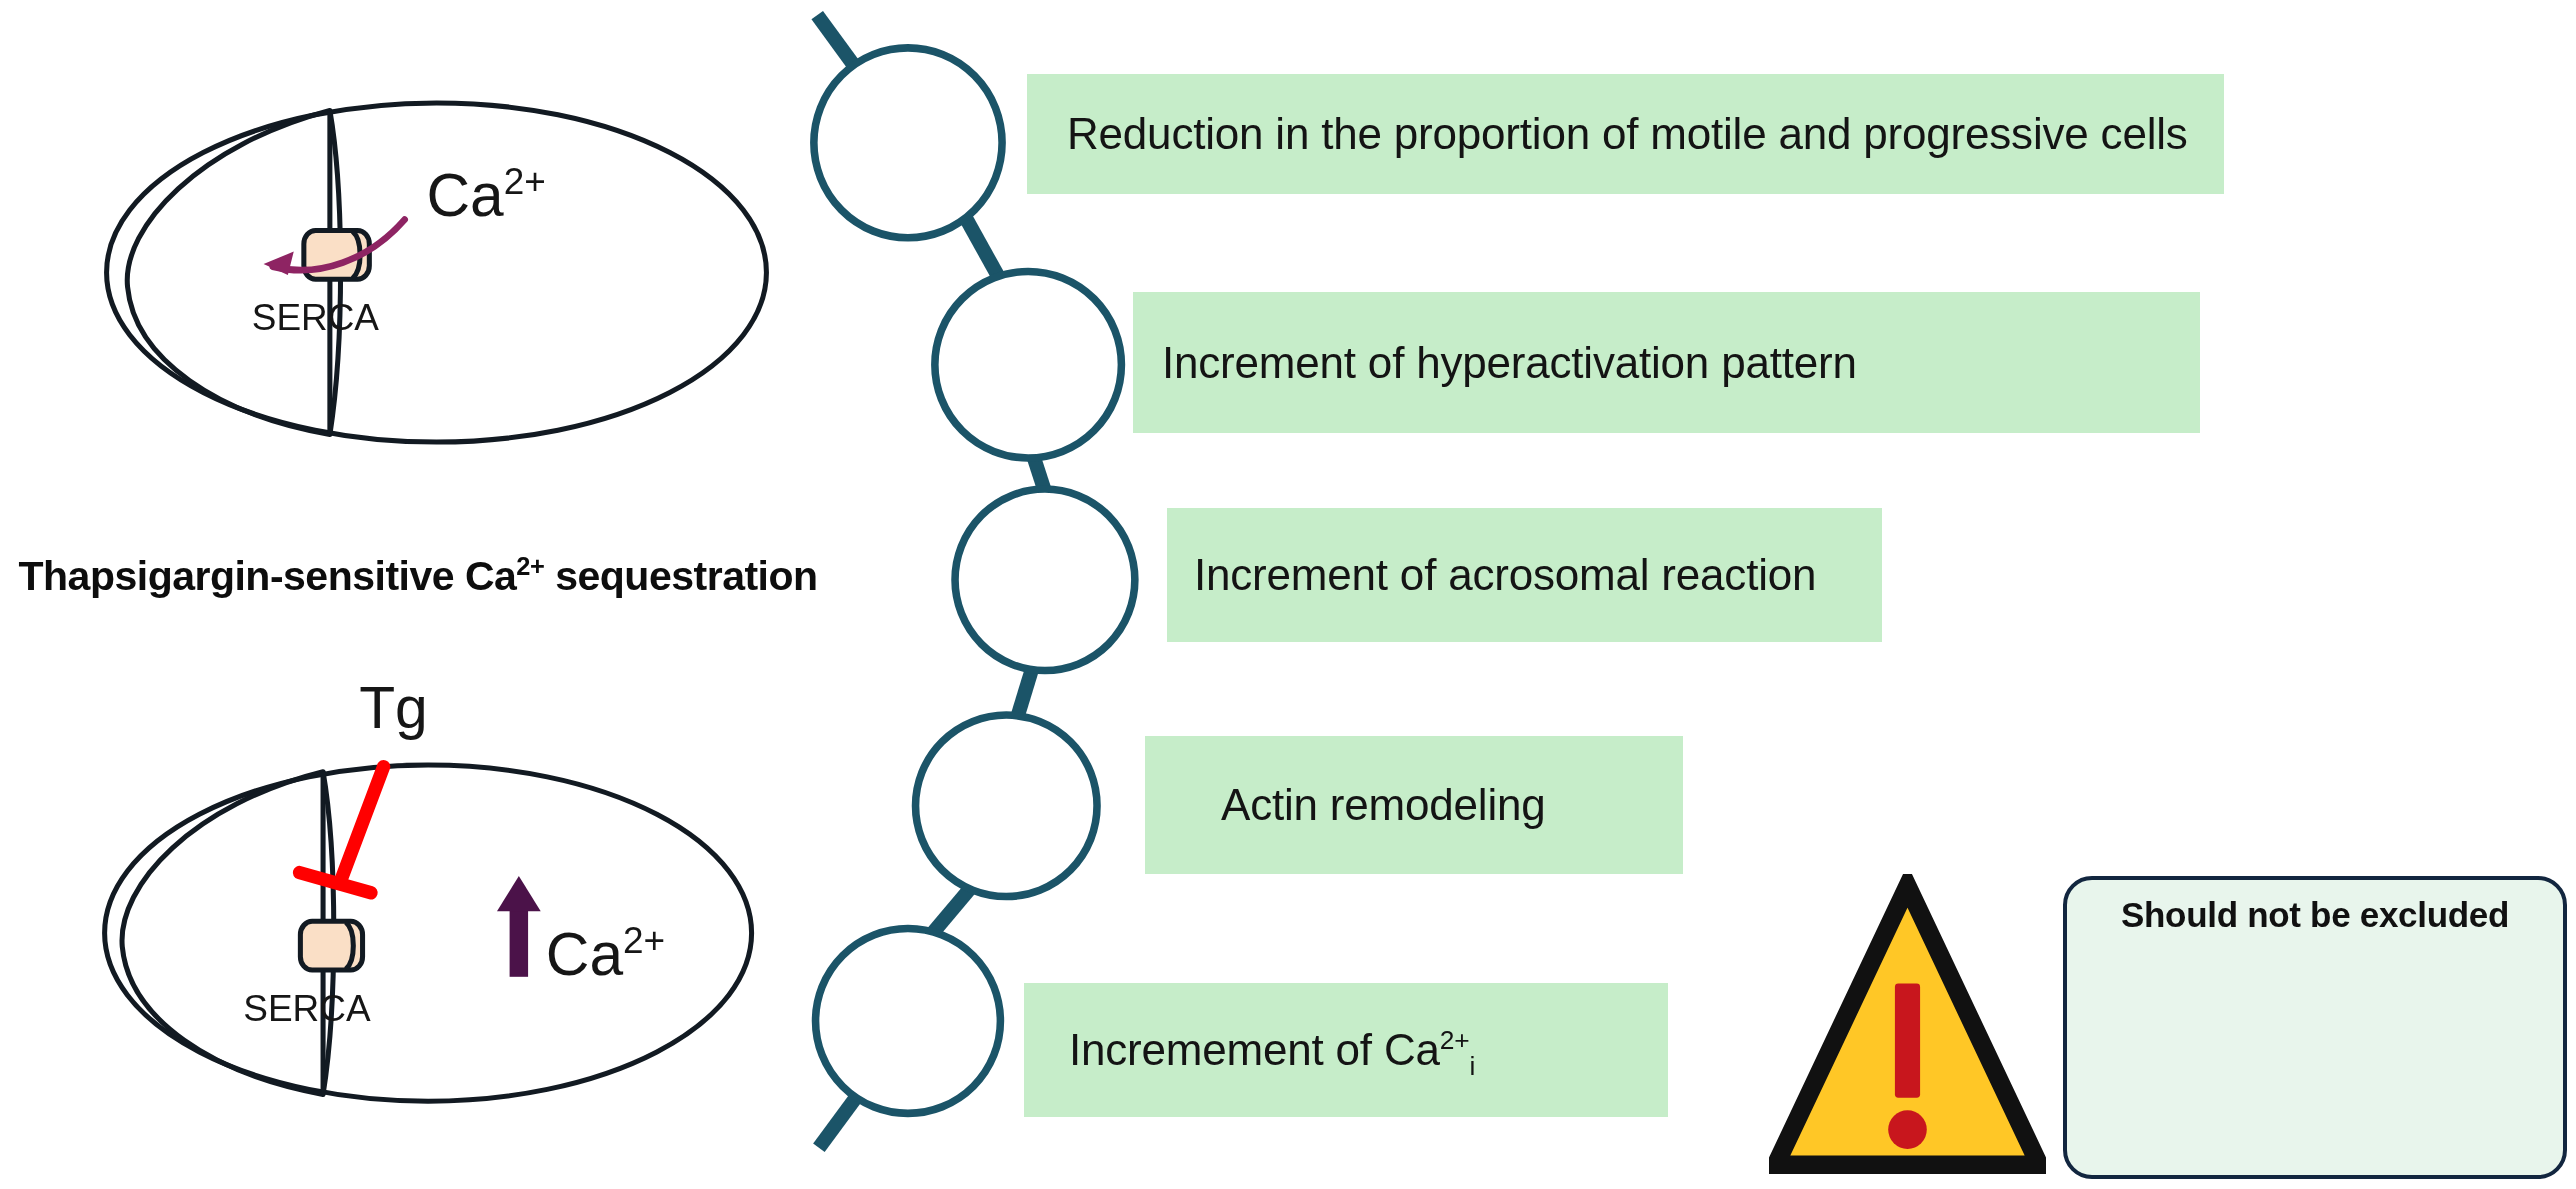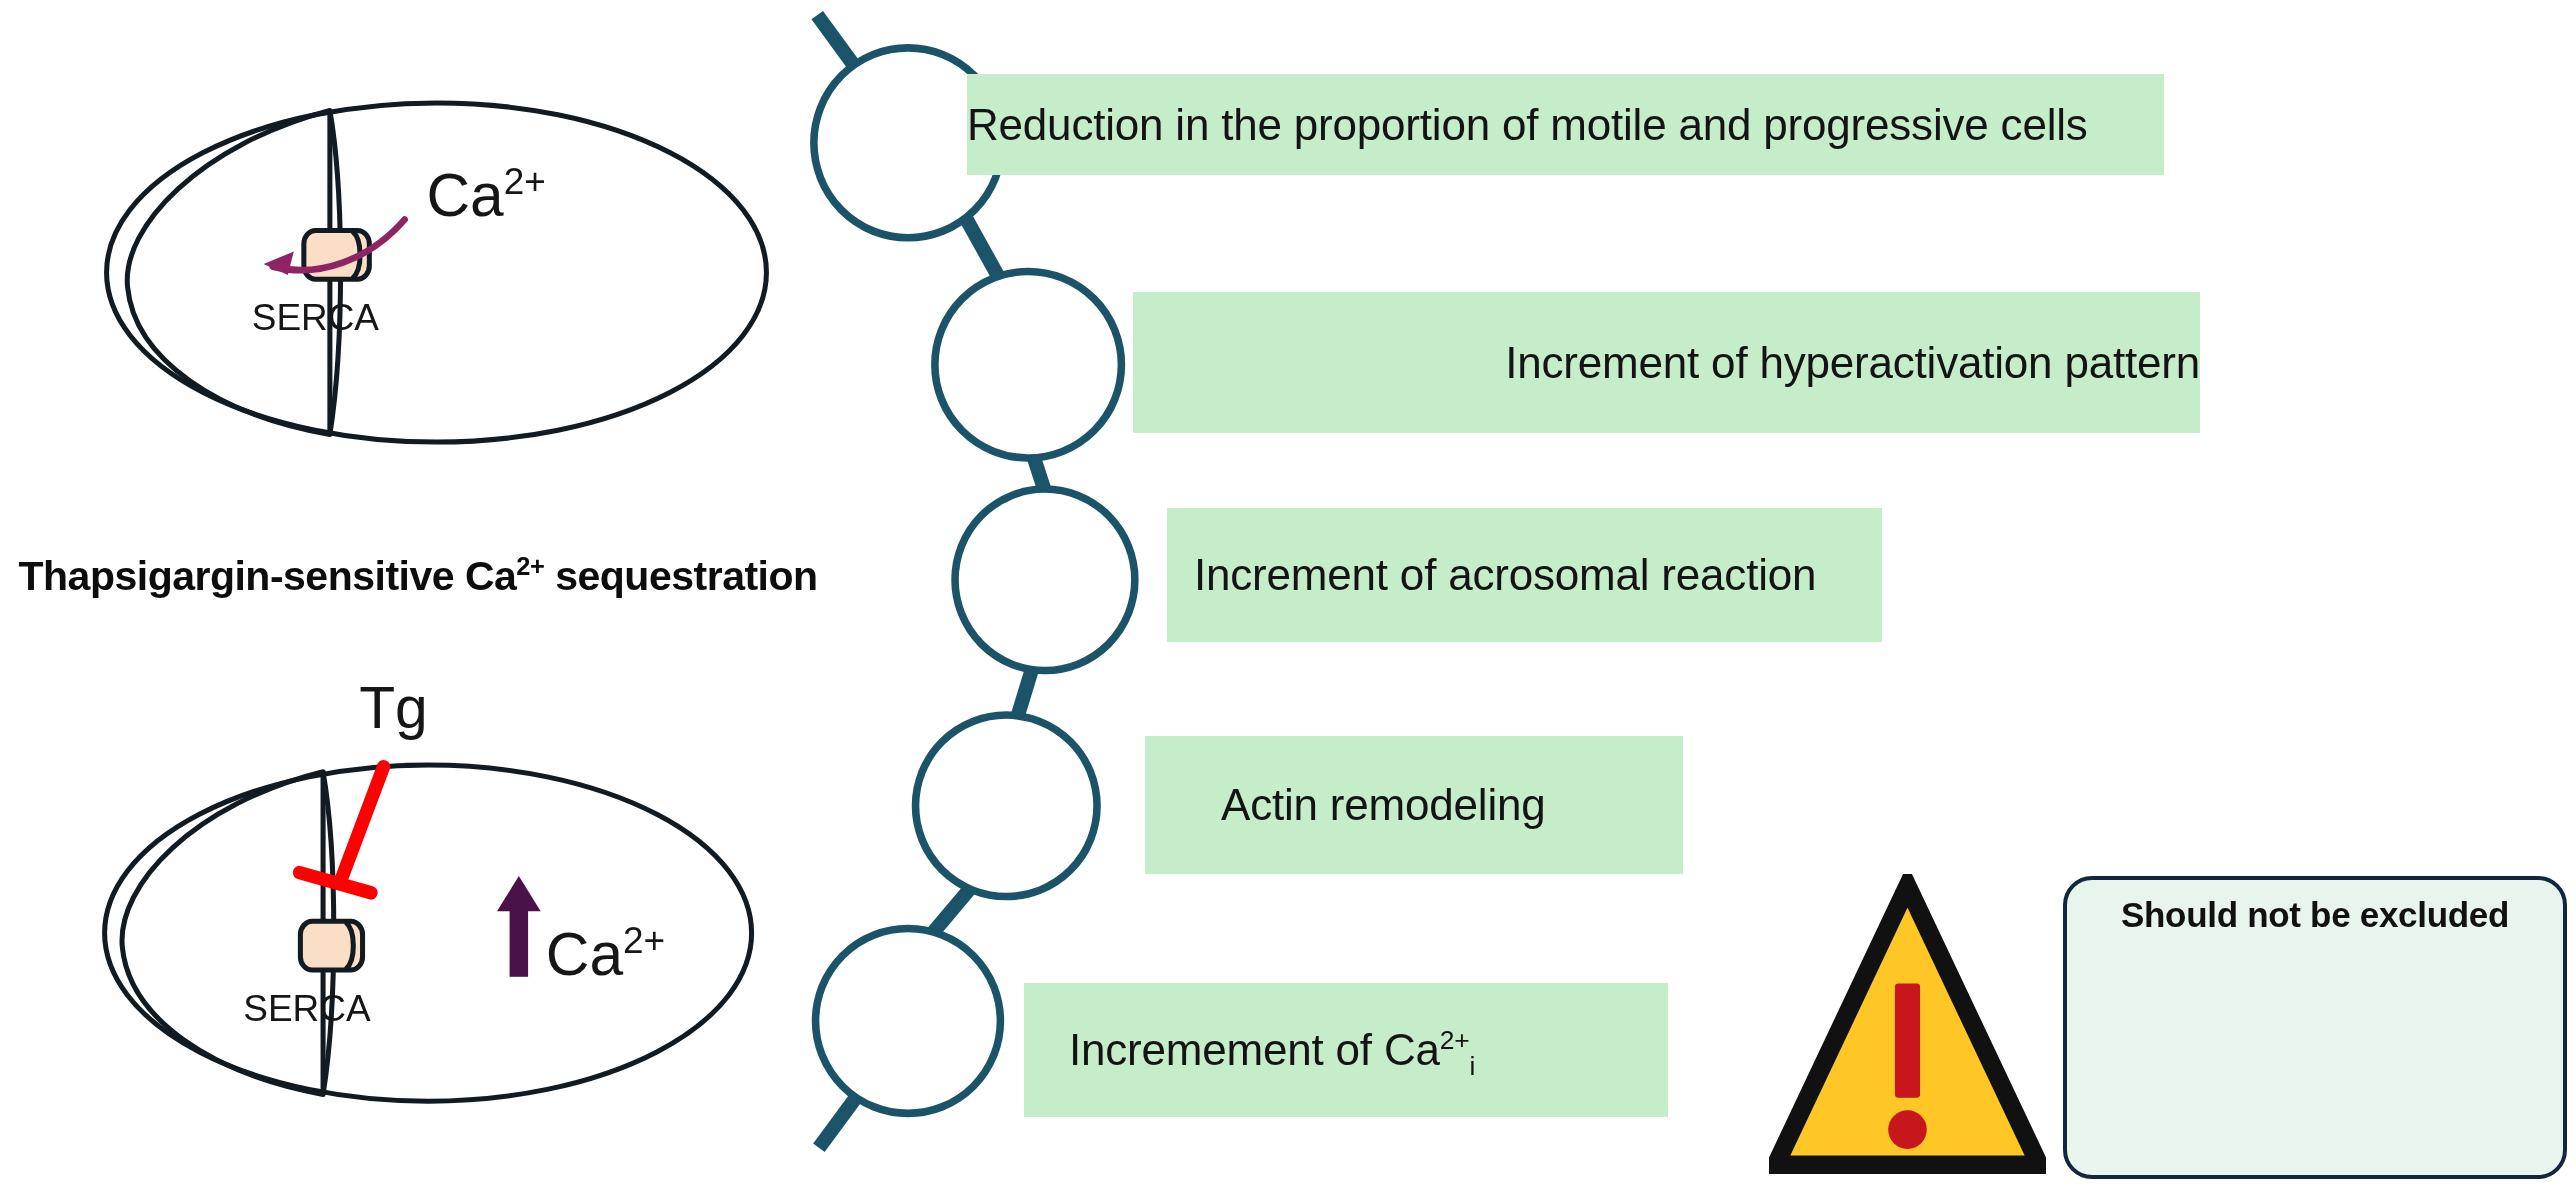--- a/index.html
+++ b/index.html
@@ -187,25 +187,25 @@
 
     <g fill="#FFFFFF" stroke="#1B5468" stroke-width="9">
       <ellipse cx="120" cy="170" rx="112" ry="113"></ellipse>
       <ellipse cx="263" cy="434" rx="111" ry="111"></ellipse>
       <ellipse cx="283" cy="690" rx="107" ry="108"></ellipse>
       <ellipse cx="237" cy="959" rx="108" ry="108"></ellipse>
       <ellipse cx="120" cy="1215" rx="110" ry="110"></ellipse>
     </g>
   </svg>
 
-  <div class="outcome-bar" id="bar-motility" style="left:967px; top:74px; width:1197px; height:101px; ">
+  <div class="outcome-bar" id="bar-motility" style="left:1027px; top:74px; width:1197px; height:120px; padding-left:40px;">
     <span class="outcome-label">Reduction in the proportion of motile and progressive cells</span>
   </div>
 
-  <div class="outcome-bar" id="bar-hyperactivation" style="left:1133px; top:292px; width:1067px; height:141px; padding-left:29px;justify-content:flex-end;">
+  <div class="outcome-bar" id="bar-hyperactivation" style="left:1133px; top:292px; width:1067px; height:141px; padding-left:29px;">
     <span class="outcome-label">Increment of hyperactivation pattern</span>
   </div>
 
   <div class="outcome-bar" id="bar-acrosomal" style="left:1167px; top:508px; width:715px; height:134px; padding-left:27px;">
     <span class="outcome-label">Increment of acrosomal reaction</span>
   </div>
 
   <div class="outcome-bar" id="bar-actin" style="left:1145px; top:736px; width:538px; height:138px; padding-left:76px;">
     <span class="outcome-label">Actin remodeling</span>
   </div>

